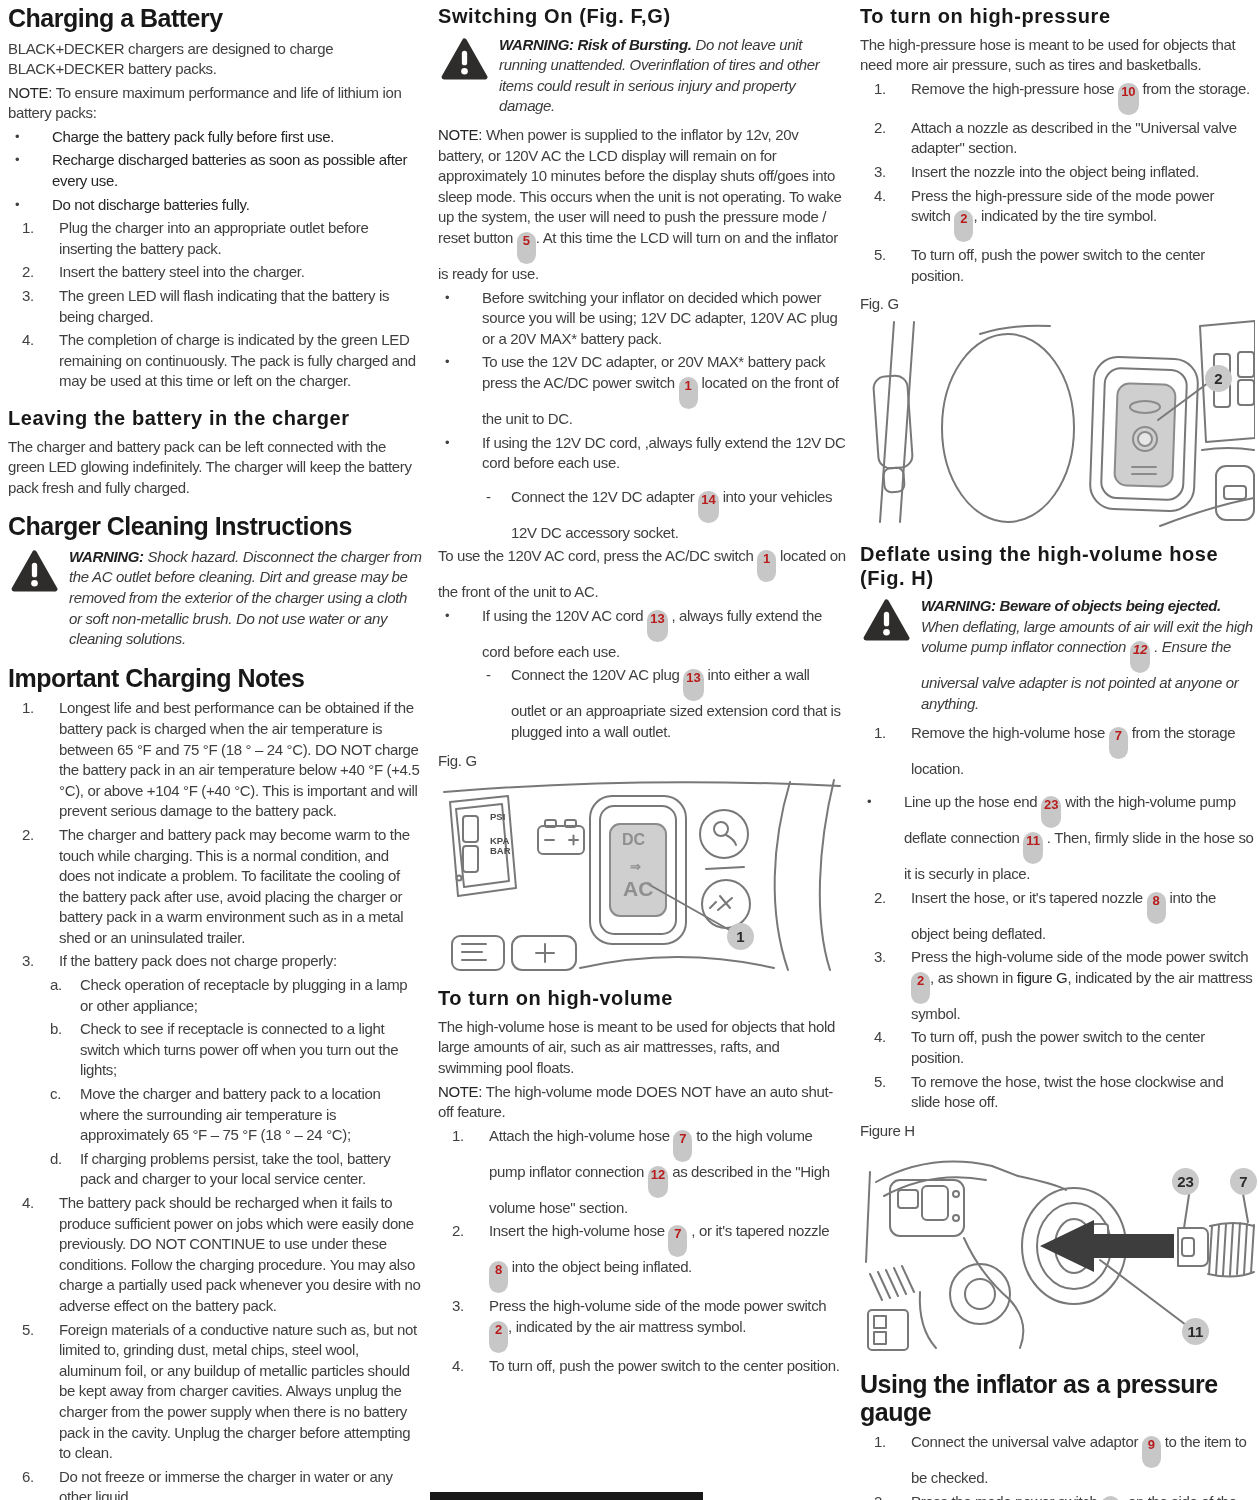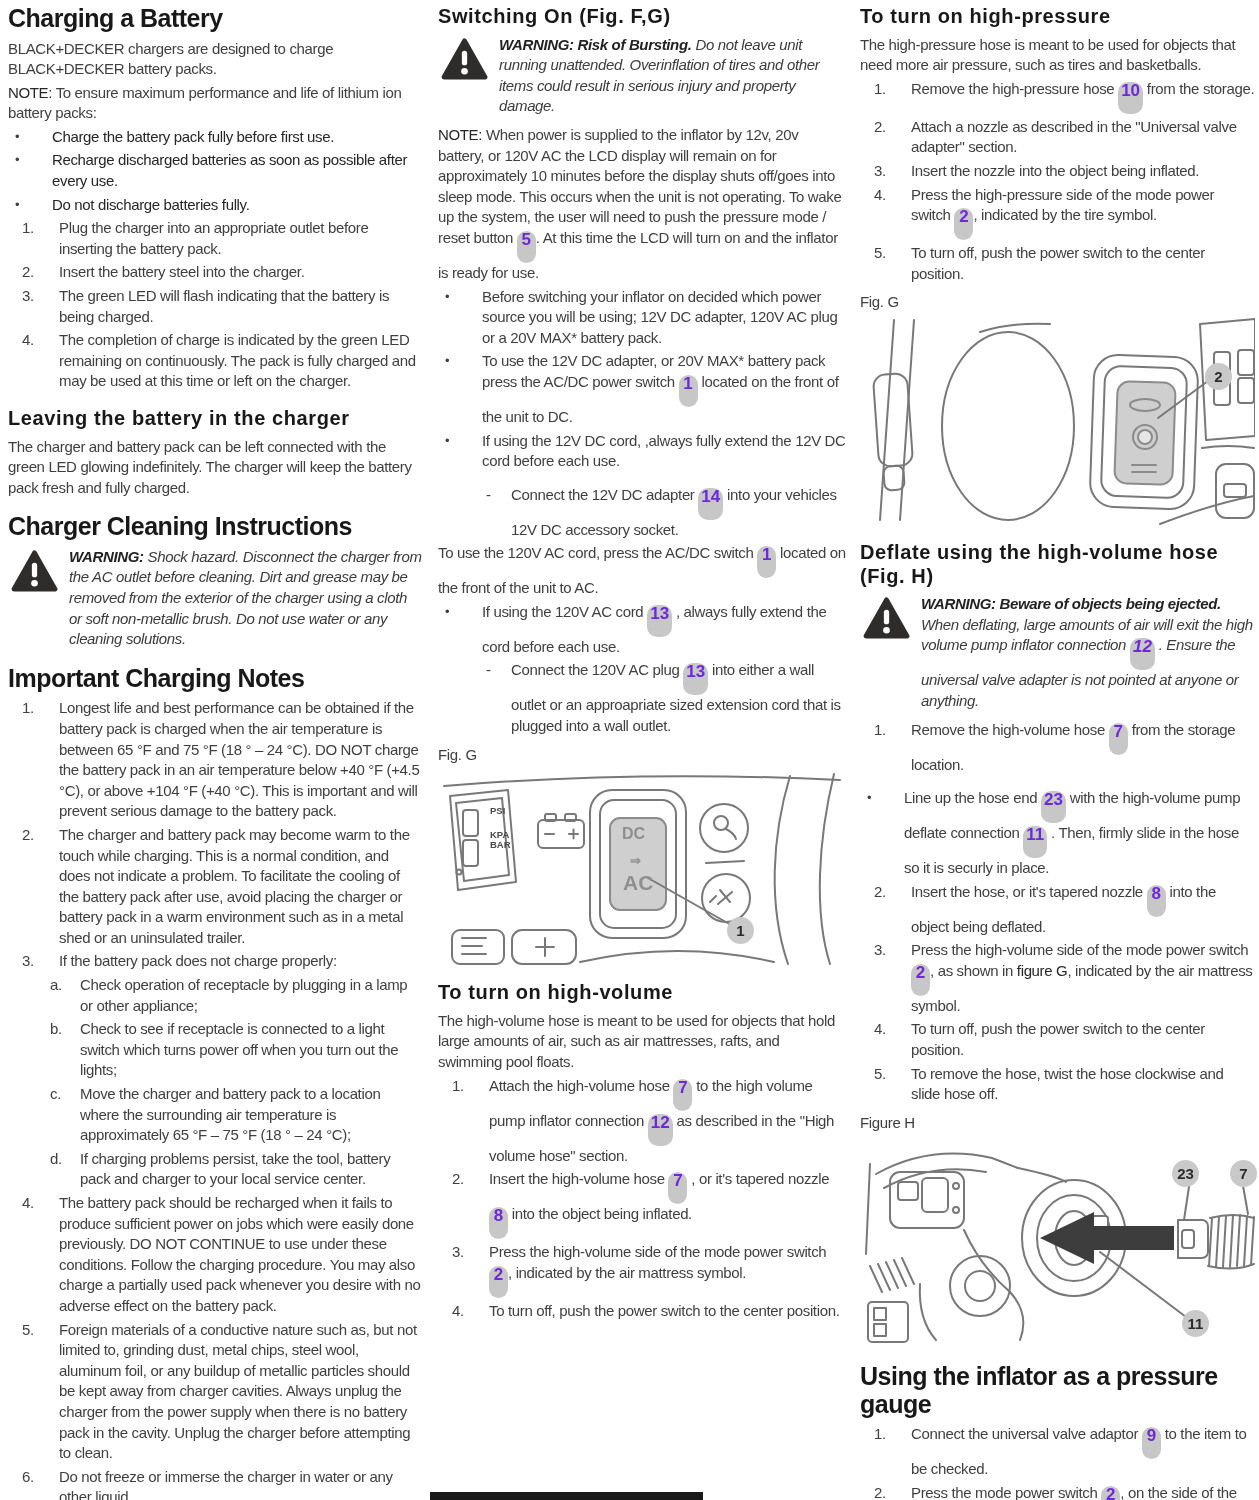--- a/index.html
+++ b/index.html
@@ -23,21 +23,21 @@
   .ol > .m{width:37px;padding-left:14px;}
   .alpha{margin-left:26px;}
   .alpha > .m{width:30px;padding-left:16px;}
   .dash{margin-left:37px;}
   .dash > .m{width:25px;padding-left:11px;}
   .gap{margin-top:13px;}
   span.b,div.b{font-weight:normal;color:#262626;}
   span.i{font-style:italic;}
   span.bi{font-weight:bold;font-style:italic;color:#262626;}
   .badge{display:inline-block;min-width:13px;height:32px;line-height:18px;border-radius:10px;
-         background:#c7c7c7;color:#6d28d9;font-weight:bold;font-size:17px;text-align:center;
+         background:#c7c7c7;color:#b91c1c;font-weight:bold;font-size:13px;text-align:center;
          padding:0 3px;letter-spacing:0;vertical-align:-2px;}
   .warn{display:flex;margin:5px 0 8px;}
   .warn .wicon{flex:none;width:58px;padding:3px 0 0 3px;}
   .warn .c{flex:1;font-style:italic;color:#3b3b3b;}
   .warn .c span.bi{color:#222;}
   .figlabel{margin:8px 0 1px;}
   .figure{position:relative;margin:0 0 4px;}
   .lcdlab{position:absolute;font-size:9.5px;font-weight:bold;color:#4a4a4a;letter-spacing:0;line-height:1;}
   .fig-overlay{position:absolute;font-weight:bold;color:#8f8f8f;letter-spacing:0;line-height:1;}
   .cbadge{position:absolute;min-width:27px;height:27px;border-radius:15px;background:#c9c9c9;
@@ -206,20 +206,21 @@
     <span class="lcdlab" style="left:52px;top:40px">PSI</span>
     <span class="lcdlab" style="left:52px;top:74px">BAR</span>
     <span class="lcdlab" style="left:52px;top:64px">KPA</span>
     <span class="fig-overlay" style="left:184px;top:60px;font-size:16px">DC</span>
     <span class="fig-overlay" style="left:192px;top:88px;font-size:13px">⇒</span>
     <span class="fig-overlay" style="left:185px;top:106px;font-size:21px">AC</span>
     <span class="cbadge" style="left:289px;top:151px">1</span>
   </div>
         <div class="h2">To turn on high-volume</div>
         <div class="p"><span>The high-volume hose is meant to be used for objects that hold large amounts of air, such as air mattresses, rafts, and swimming pool floats.</span></div>
+        <div class="p"><span class="b">NOTE:</span><span> The high-volume mode DOES NOT have an auto shut-off feature.</span></div>
         <div class="row ol">
           <span class="m">1.</span>
           <div class="c"><span>Attach the high-volume hose </span><span class="badge">7</span><span> to the high volume pump inflator connection </span><span class="badge">12</span><span> as described in the "High volume hose" section.</span></div>
         </div>
         <div class="row ol">
           <span class="m">2.</span>
           <div class="c"><span>Insert the high-volume hose </span><span class="badge">7</span><span> , or it's tapered nozzle </span><span class="badge">8</span><span> into the object being inflated.</span></div>
         </div>
         <div class="row ol">
           <span class="m">3.</span>

